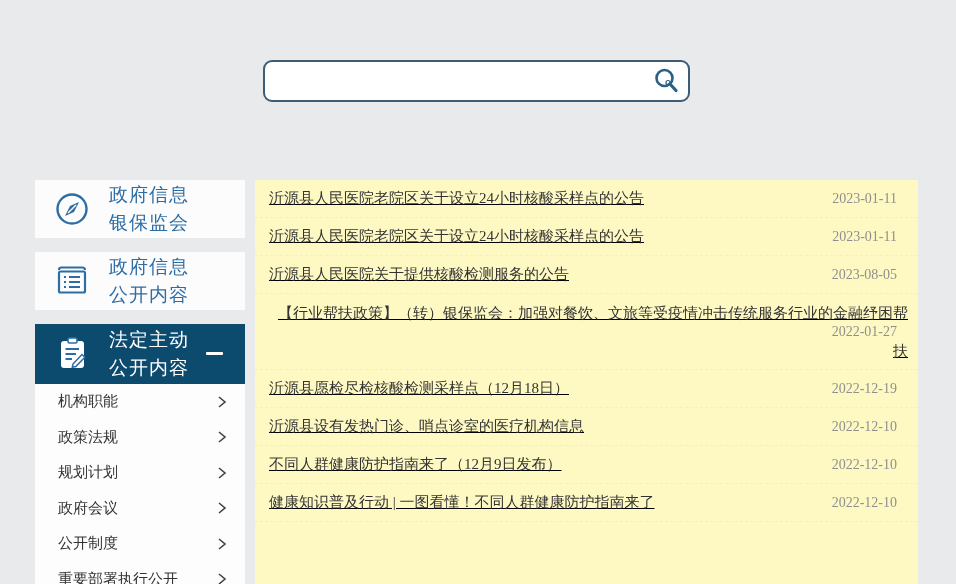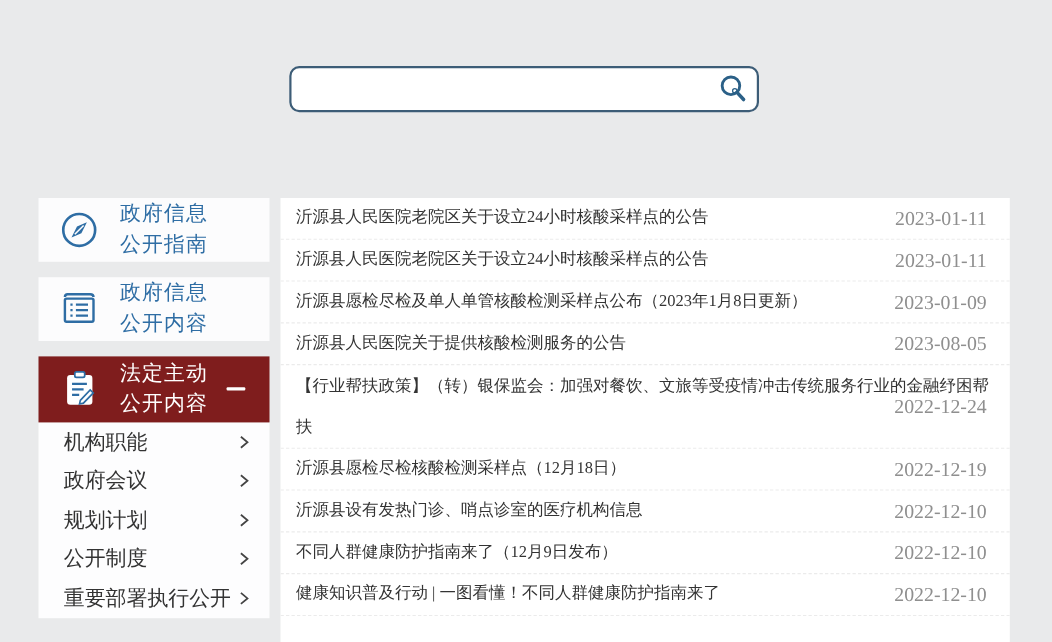--- a/index.html
+++ b/index.html
@@ -29,55 +29,55 @@
   .sidebar{position:absolute;left:35px;top:180px;width:210px;}
   .side-card{
     height:58px;background:#fcfcfd;margin-bottom:14px;
     display:flex;align-items:center;cursor:pointer;
   }
   .side-card .icon{width:74px;display:flex;justify-content:center;align-items:center;}
   .side-label{
     color:#2e6da4;font-size:19px;line-height:28px;letter-spacing:1px;
   }
   .side-card.active{
-    height:60px;background:#7f1d1d;margin-bottom:0;position:relative;
+    height:60px;background:#0c4a6e;margin-bottom:0;position:relative;
   }
   .side-card.active .side-label{color:#ffffff;}
   .minus-icon{
     position:absolute;right:22px;top:50%;margin-top:-2px;
     width:17px;height:3px;background:#ffffff;border-radius:1px;
   }
   .submenu{background:#fdfdfe;padding:0;}
   .sub-item{
     height:35.5px;display:flex;align-items:center;justify-content:space-between;
-    padding:0 18px 0 23px;cursor:pointer;color:#333333;font-size:19px;
+    padding:0 18px 0 23px;cursor:pointer;color:#333333;font-size:15px;
   }
   .sub-item .chev{display:flex;align-items:center;}
 
   
   .content{
     position:absolute;left:255px;top:180px;width:663px;height:404px;
-    background:#ffffff;overflow:hidden;
+    background:#fef9c3;overflow:hidden;text-decoration:underline;
   }
   .news-row{
     position:relative;height:38px;box-sizing:border-box;
     border-bottom:1px dashed #ebebeb;cursor:pointer;
   }
   .news-row.tall{height:76px;}
   .news-title{
     font-size:15px;color:#333333;line-height:37px;
     padding-left:14px;padding-right:86px;
     white-space:nowrap;overflow:hidden;
   }
   .news-row.tall .news-title{
-    white-space:normal;padding-right:10px;line-height:38px;
+    white-space:normal;padding-right:10px;line-height:38px;text-align:right;
   }
   .news-date{
     position:absolute;right:21px;top:50%;transform:translateY(-50%);
-    font-size:18px;color:#8f8f8f;
+    font-size:14px;color:#8f8f8f;
   }
   svg{display:block;}
 </style>
 </head>
 <body>
 
 <div class="page">
 
   <div class="search-box">
     <input class="search-input" type="text" placeholder="" style="">
@@ -97,21 +97,21 @@
     <div class="side-card">
       <span class="icon">
         <svg width="38" height="38" viewBox="0 0 38 38">
           <circle cx="19" cy="19" r="14.5" fill="none" stroke="#2e6da4" stroke-width="2.4"></circle>
           <path d="M12 26 L17 16 L26 12 L21 22 Z" fill="#2e6da4"></path>
           <line x1="15" y1="23" x2="23" y2="15" stroke="#fcfcfd" stroke-width="1.4"></line>
         </svg>
       </span>
       <span class="side-label">
         <span>政府信息</span><br>
-        <span>公开指南</span>
+        <span>银保监会</span>
       </span>
     </div>
 
     <div class="side-card">
       <span class="icon">
         <svg width="40" height="38" viewBox="0 0 40 38">
           <path d="M7 8 Q7 5.5 9.5 5.5 L30 5.5 Q33 5.5 33 8" fill="none" stroke="#2e6da4" stroke-width="2.2"></path>
           <rect x="7" y="9.5" width="26" height="21" rx="1.5" fill="none" stroke="#2e6da4" stroke-width="2.2"></rect>
           <line x1="12" y1="15" x2="14" y2="15" stroke="#2e6da4" stroke-width="2"></line>
           <line x1="17" y1="15" x2="28" y2="15" stroke="#2e6da4" stroke-width="2"></line>
@@ -148,29 +148,37 @@
     <div class="submenu">
       <div class="sub-item">
         <span>机构职能</span>
         <span class="chev">
           <svg width="10" height="14" viewBox="0 0 10 14">
               <polyline points="2,2 8,7 2,12" fill="none" stroke="#444" stroke-width="1.6"></polyline>
             </svg>
         </span>
       </div>
       <div class="sub-item">
+        <span>政策法规</span>
+        <span class="chev">
+          <svg width="10" height="14" viewBox="0 0 10 14">
+              <polyline points="2,2 8,7 2,12" fill="none" stroke="#444" stroke-width="1.6"></polyline>
+            </svg>
+        </span>
+      </div>
+      <div class="sub-item">
+        <span>规划计划</span>
+        <span class="chev">
+          <svg width="10" height="14" viewBox="0 0 10 14">
+              <polyline points="2,2 8,7 2,12" fill="none" stroke="#444" stroke-width="1.6"></polyline>
+            </svg>
+        </span>
+      </div>
+      <div class="sub-item">
         <span>政府会议</span>
-        <span class="chev">
-          <svg width="10" height="14" viewBox="0 0 10 14">
-              <polyline points="2,2 8,7 2,12" fill="none" stroke="#444" stroke-width="1.6"></polyline>
-            </svg>
-        </span>
-      </div>
-      <div class="sub-item">
-        <span>规划计划</span>
         <span class="chev">
           <svg width="10" height="14" viewBox="0 0 10 14">
               <polyline points="2,2 8,7 2,12" fill="none" stroke="#444" stroke-width="1.6"></polyline>
             </svg>
         </span>
       </div>
       <div class="sub-item">
         <span>公开制度</span>
         <span class="chev">
           <svg width="10" height="14" viewBox="0 0 10 14">
@@ -194,33 +202,29 @@
     <div class="news-row">
       <div class="news-title">沂源县人民医院老院区关于设立24小时核酸采样点的公告</div>
       <div class="news-date">2023-01-11</div>
     </div>
 
     <div class="news-row">
       <div class="news-title">沂源县人民医院老院区关于设立24小时核酸采样点的公告</div>
       <div class="news-date">2023-01-11</div>
     </div>
 
-    <div class="news-row">
-      <div class="news-title">沂源县愿检尽检及单人单管核酸检测采样点公布（2023年1月8日更新）</div>
-      <div class="news-date">2023-01-09</div>
-    </div>
 
     <div class="news-row">
       <div class="news-title">沂源县人民医院关于提供核酸检测服务的公告</div>
       <div class="news-date">2023-08-05</div>
     </div>
 
     <div class="news-row tall">
       <div class="news-title">【行业帮扶政策】（转）银保监会：加强对餐饮、文旅等受疫情冲击传统服务行业的金融纾困帮扶</div>
-      <div class="news-date">2022-12-24</div>
+      <div class="news-date">2022-01-27</div>
     </div>
 
 
     <div class="news-row">
       <div class="news-title">沂源县愿检尽检核酸检测采样点（12月18日）</div>
       <div class="news-date">2022-12-19</div>
     </div>
 
     <div class="news-row">
       <div class="news-title">沂源县设有发热门诊、哨点诊室的医疗机构信息</div>

